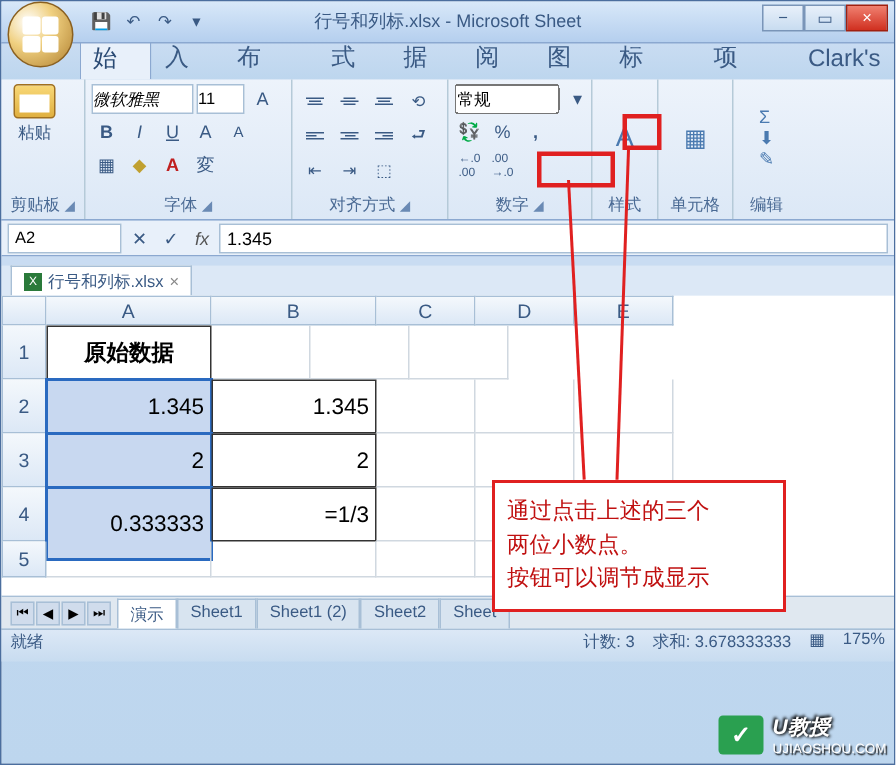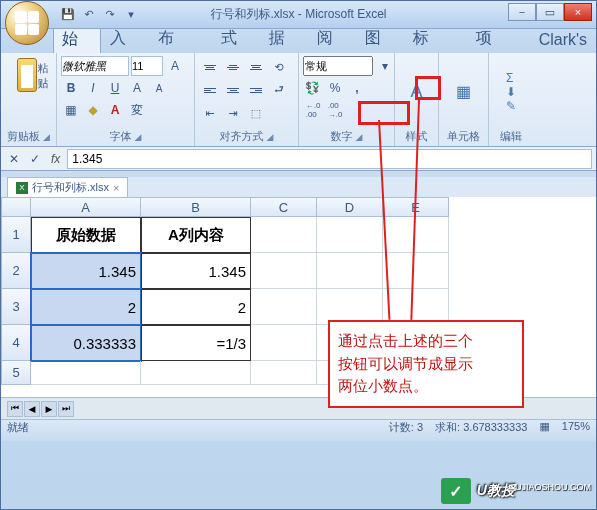--- a/index.html
+++ b/index.html
@@ -20,21 +20,21 @@
 
 .tabs { height: 24px; display: flex; align-items: flex-end; padding-left: 52px; background: linear-gradient(#c9dcf2, #bdd6ee); }
 .tab { padding: 3px 8px; font-size: 16px; color: #3a5a84; border: 1px solid transparent; }
 .tab.active { background: #e8f0fa; border: 1px solid #8ba8d0; border-bottom: none; border-radius: 3px 3px 0 0; color: #2a4a74; }
 
 .ribbon { height: 94px; background: linear-gradient(#edf3fb, #dce8f6); border-bottom: 1px solid #8ba8d0; display: flex; position: relative; }
 .group { border-right: 1px solid #b5cad8; padding: 3px 4px 2px; display: flex; flex-direction: column; position: relative; }
 .group-label { font-size: 11px; color: #4a6a94; text-align: center; padding-top: 2px; display: flex; align-items: center; justify-content: center; }
 .group-body { flex: 1; display: flex; align-items: flex-start; }
 
-.paste-icon { width: 36px; height: 40px; display: flex; flex-direction: row; align-items: center; font-size: 11px; color: #3a5a84; margin-left: 12px; }
+.paste-icon { width: 36px; height: 40px; display: flex; flex-direction: column; align-items: center; font-size: 11px; color: #3a5a84; }
 .paste-clip { width: 28px; height: 34px; background: linear-gradient(#f8d878, #e0b040); border: 1px solid #a07020; border-radius: 3px; position: relative; margin-bottom: 2px; }
 .paste-clip:before { content: ""; position: absolute; left: 3px; top: 6px; right: 3px; bottom: 3px; background: #fff; }
 
 .font-box input, .font-box select { font-size: 11px; height: 20px; border: 1px solid #a8bfd6; background: #fff; }
 .font-name { width: 68px; font-style: italic; }
 .font-size { width: 32px; }
 .font-row { display: flex; gap: 2px; margin-bottom: 2px; }
 .fmt-btn { width: 20px; height: 20px; border: 1px solid transparent; display: flex; align-items: center; justify-content: center; font-size: 12px; color: #3a5a84; background: transparent; }
 
 .align-grid { display: grid; grid-template-columns: repeat(4, 22px); grid-auto-rows: 22px; gap: 1px; }
@@ -71,21 +71,21 @@
 .sheet-tab { padding: 2px 8px; font-size: 11px; background: #fff; border: 1px solid #a8bfd6; border-bottom: none; color: #3a5a84; }
 .sheet-tab.inactive { background: #d8e4f0; }
 
 .status-bar { height: 22px; background: linear-gradient(#dce8f6, #c8dcf0); display: flex; align-items: flex-start; padding: 0 6px; font-size: 11px; color: #3a5a84; gap: 12px; border-top: 1px solid #a8bfd6; }
 
 .annotation { position: absolute; border: 2px solid #e02020; background: #fff; padding: 8px; font-size: 15px; color: #c01010; line-height: 1.5; z-index: 30; }
 .arrow-line { position: absolute; background: #e02020; z-index: 25; transform-origin: top center; }
 
 .watermark { position: absolute; right: 6px; bottom: 6px; z-index: 40; display: flex; align-items: center; gap: 6px; }
 .wm-icon { width: 30px; height: 26px; background: #2aa050; border-radius: 3px; display: flex; align-items: center; justify-content: center; color: #fff; font-size: 16px; font-weight: bold; }
-.wm-text { display: flex; flex-direction: row; }
+.wm-text { display: flex; flex-direction: column; }
 .wm-text .cn { font-size: 14px; font-weight: bold; color: #fff; text-shadow: 1px 1px 2px #000, -1px -1px 2px #000; font-style: italic; }
 .wm-text .en { font-size: 9px; color: #fff; text-shadow: 1px 1px 1px #000; }
 
 .dialog-launcher { font-size: 9px; color: #6a8ab4; margin-left: 3px; }
 </style>
 </head>
 <body>
 
 <div class="window">
   <div class="titlebar">
@@ -96,21 +96,21 @@
           <div></div>
           <div></div>
         </div>
     </div>
     <div class="qat">
       <div class="qat-btn">💾</div>
       <div class="qat-btn">↶</div>
       <div class="qat-btn">↷</div>
       <div class="qat-btn">▾</div>
     </div>
-    <div class="window-title">行号和列标.xlsx - Microsoft Excel</div>
+    <div class="window-title">行号和列标.xlsx - Microsoft Sheet</div>
     <div class="win-controls">
       <div class="win-btn">−</div>
       <div class="win-btn">▭</div>
       <div class="win-btn close">×</div>
     </div>
   </div>
 
   <div class="tabs" id="ribbon-tabs">
       <div class="tab active">开始</div>
       <div class="tab">插入</div>
@@ -248,20 +248,21 @@
     <div class="group" style="width:44px;border-right:none">
       <div class="group-body" style="flex-direction:column;align-items:center;justify-content:center;font-size:12px;color:#4a7ab0">Σ<br>⬇<br>✎</div>
       <div class="group-label">编辑</div>
     </div>
 
     <div class="red-box" style="left:414px; top:23px; width:26px; height:24px"></div>
     <div class="red-box" style="left:357px; top:48px; width:52px; height:24px"></div>
   </div>
 
   <div class="fx-bar">
+    <div class="name-box">A2</div>
     <div class="fmt-btn" style="width:18px">✕</div>
     <div class="fmt-btn" style="width:18px">✓</div>
     <div class="fx-label">fx</div>
     <input class="fx-input" value="1.345" style="">
   </div>
 
   <div style="height:6px;background:#c9dcf2"></div>
 
   <div class="file-tabs">
     <div class="file-tab">
@@ -276,21 +277,20 @@
         <div class="corner"></div>
         <div class="col-h" style="width: 110px;">A</div>
         <div class="col-h" style="width: 110px;">B</div>
         <div class="col-h" style="width: 66px;">C</div>
         <div class="col-h" style="width: 66px;">D</div>
         <div class="col-h" style="width: 66px;">E</div>
       </div>
       <div class="row" style="height: 36px;">
         <div class="row-h" style="height: 36px;">1</div>
         <div class="cell header-cell" style="width: 110px; height: 36px;">原始数据</div>
-        <div class="cell header-cell" style="width: 110px; height: 36px;">A列内容</div>
         <div class="cell" style="width: 66px; height: 36px;"></div>
         <div class="cell" style="width: 66px; height: 36px;"></div>
         <div class="cell" style="width: 66px; height: 36px;"></div>
       </div>
       <div class="row" style="height: 36px;">
         <div class="row-h" style="height: 36px;">2</div>
         <div class="cell data sel" style="width: 110px; height: 36px;">1.345</div>
         <div class="cell data" style="width: 110px; height: 36px;">1.345</div>
         <div class="cell" style="width: 66px; height: 36px;"></div>
         <div class="cell" style="width: 66px; height: 36px;"></div>
@@ -299,21 +299,21 @@
       <div class="row" style="height: 36px;">
         <div class="row-h" style="height: 36px;">3</div>
         <div class="cell data sel" style="width: 110px; height: 36px;">2</div>
         <div class="cell data" style="width: 110px; height: 36px;">2</div>
         <div class="cell" style="width: 66px; height: 36px;"></div>
         <div class="cell" style="width: 66px; height: 36px;"></div>
         <div class="cell" style="width: 66px; height: 36px;"></div>
       </div>
       <div class="row" style="height: 36px;">
         <div class="row-h" style="height: 36px;">4</div>
-        <div class="cell data sel" style="width: 110px; height: 36px;">0.333333</div>
+        <div class="cell data sel" style="width: 110px; height: 48px;">0.333333</div>
         <div class="cell data" style="width: 110px; height: 36px;">=1/3</div>
         <div class="cell" style="width: 66px; height: 36px;"></div>
         <div class="cell" style="width: 66px; height: 36px;"></div>
         <div class="cell" style="width: 66px; height: 36px;"></div>
       </div>
       <div class="row" style="height: 24px;">
         <div class="row-h" style="height: 24px;">5</div>
         <div class="cell" style="width: 110px; height: 24px;"></div>
         <div class="cell" style="width: 110px; height: 24px;"></div>
         <div class="cell" style="width: 66px; height: 24px;"></div>
@@ -322,35 +322,42 @@
       </div>
     </div>
 
   <div class="sheet-tabs">
     <div class="nav-btns">
       <div class="nav-btn">⏮</div>
       <div class="nav-btn">◀</div>
       <div class="nav-btn">▶</div>
       <div class="nav-btn">⏭</div>
     </div>
+    <div id="sheet-tab-container" style="display:flex">
+        <div class="sheet-tab">演示</div>
+        <div class="sheet-tab inactive">Sheet1</div>
+        <div class="sheet-tab inactive">Sheet1 (2)</div>
+        <div class="sheet-tab inactive">Sheet2</div>
+        <div class="sheet-tab inactive">Sheet</div>
+      </div>
   </div>
 
   <div class="status-bar">
     <span>就绪</span>
     <span style="margin-left:auto">计数: 3</span>
     <span>求和: 3.678333333</span>
     <span>▦</span>
     <span>175%</span>
   </div>
 </div>
 
 <div class="annotation" style="left:328px; top:320px; width:196px">
   <div>通过点击上述的三个</div>
+  <div>两位小数点。</div>
   <div>按钮可以调节成显示</div>
-  <div>两位小数点。</div>
 </div>
 
 <div class="arrow-line" style="left:378px; top:120px; width:2px; height:200px; transform:rotate(-3deg)"></div>
 <div class="arrow-line" style="left:418px; top:100px; width:2px; height:220px; transform:rotate(2deg)"></div>
 
 <div class="watermark">
   <div class="wm-icon">✓</div>
   <div class="wm-text">
     <div class="cn">U教授</div>
     <div class="en">UJIAOSHOU.COM</div>

